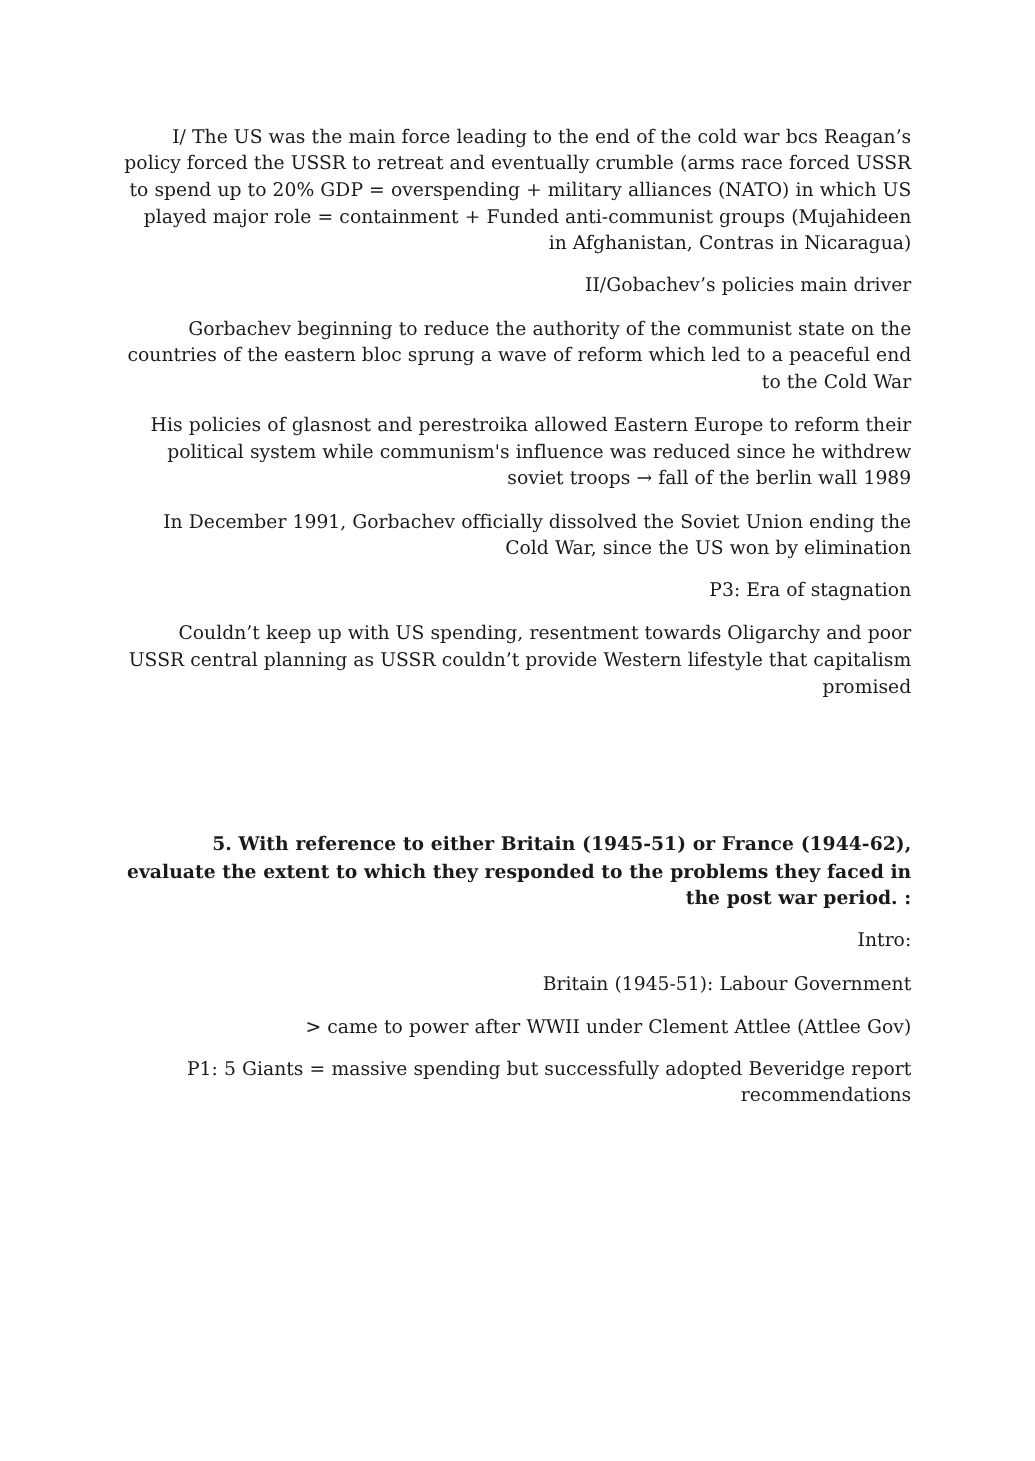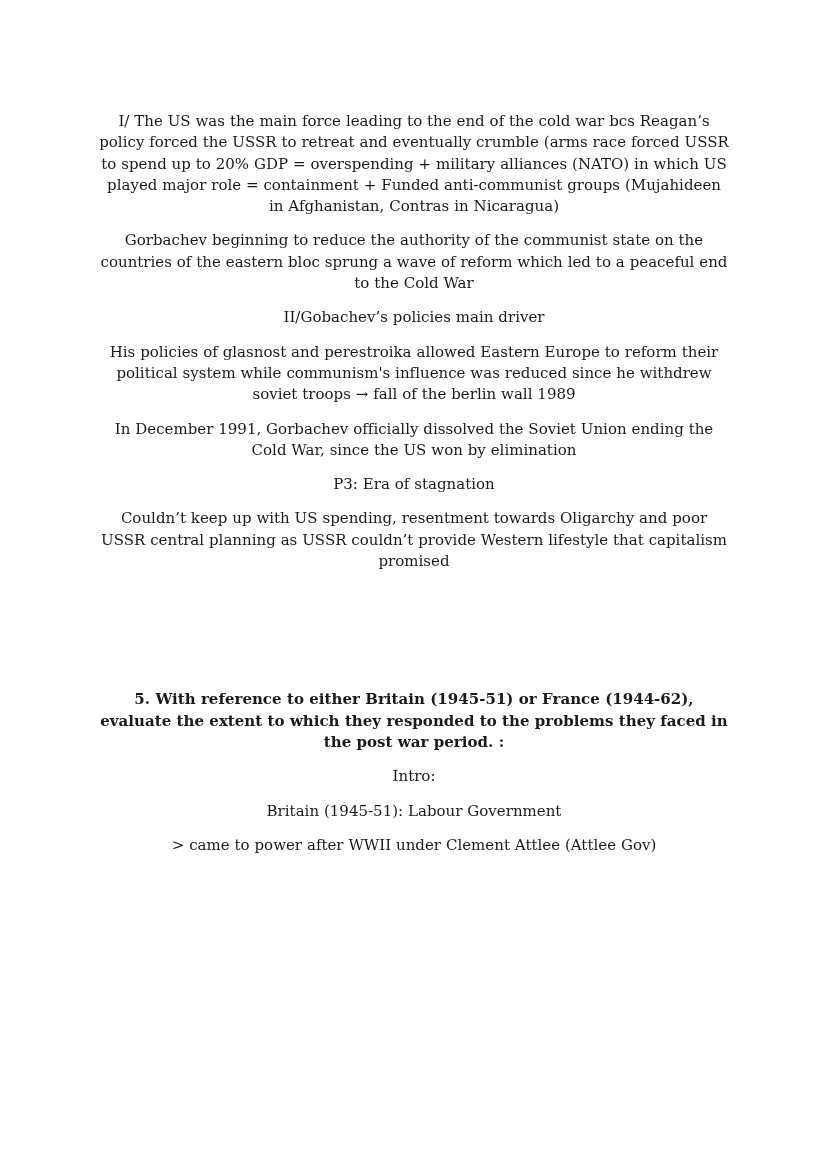--- a/index.html
+++ b/index.html
@@ -25,25 +25,25 @@
   }
 
   .text-column {
     position: absolute;
     left: 99px;
     top: 99px;
     width: 630px;
   }
 
   p.para {
-    margin: 12px 0 13px 0;
+    margin: 0 0 13px 0;
     font-size: 15px;
     line-height: 21.3px;
     color: #1a1a1a;
-    text-align: center;
+    text-align: right;
     font-weight: normal;
     word-spacing: 0.1px;
     letter-spacing: 0.01px;
     -webkit-font-smoothing: antialiased;
   }
 
   p.para.heading {
     font-weight: bold;
     letter-spacing: 0.02px;
   }
@@ -54,31 +54,32 @@
   }
 </style>
 </head>
 <body>
 
 <div class="page">
   <div class="text-column">
 
     <div class="section">
       <p class="para">I/ The US was the main force leading to the end of the cold war bcs Reagan’s policy forced the USSR to retreat and eventually crumble (arms race forced USSR to spend up to 20% GDP = overspending + military alliances (NATO) in which US played major role = containment + Funded anti-communist groups (Mujahideen in Afghanistan, Contras in Nicaragua)</p>
+      <p class="para">II/Gobachev’s policies main driver</p>
       <p class="para">Gorbachev beginning to reduce the authority of the communist state on the countries of the eastern bloc sprung a wave of reform which led to a peaceful end to the Cold War</p>
-      <p class="para">II/Gobachev’s policies main driver</p>
       <p class="para">His policies of glasnost and perestroika allowed Eastern Europe to reform their political system while communism's influence was reduced since he withdrew soviet troops → fall of the berlin wall 1989</p>
       <p class="para">In December 1991, Gorbachev officially dissolved the Soviet Union ending the Cold War, since the US won by elimination</p>
       <p class="para">P3: Era of stagnation</p>
       <p class="para">Couldn’t keep up with US spending, resentment towards Oligarchy and poor USSR central planning as USSR couldn’t provide Western lifestyle that capitalism promised</p>
     </div>
 
     <div class="section-gap"></div>
 
     <div class="section">
       <p class="para heading">5. With reference to either Britain (1945-51) or France (1944-62), evaluate the extent to which they responded to the problems they faced in the post war period. :</p>
       <p class="para">Intro:</p>
       <p class="para">Britain (1945-51): Labour Government</p>
       <p class="para">&gt; came to power after WWII under Clement Attlee (Attlee Gov)</p>
+      <p class="para">P1: 5 Giants = massive spending but successfully adopted Beveridge report recommendations</p>
     </div>
 
   </div>
 </div>
 
 </body></html>

